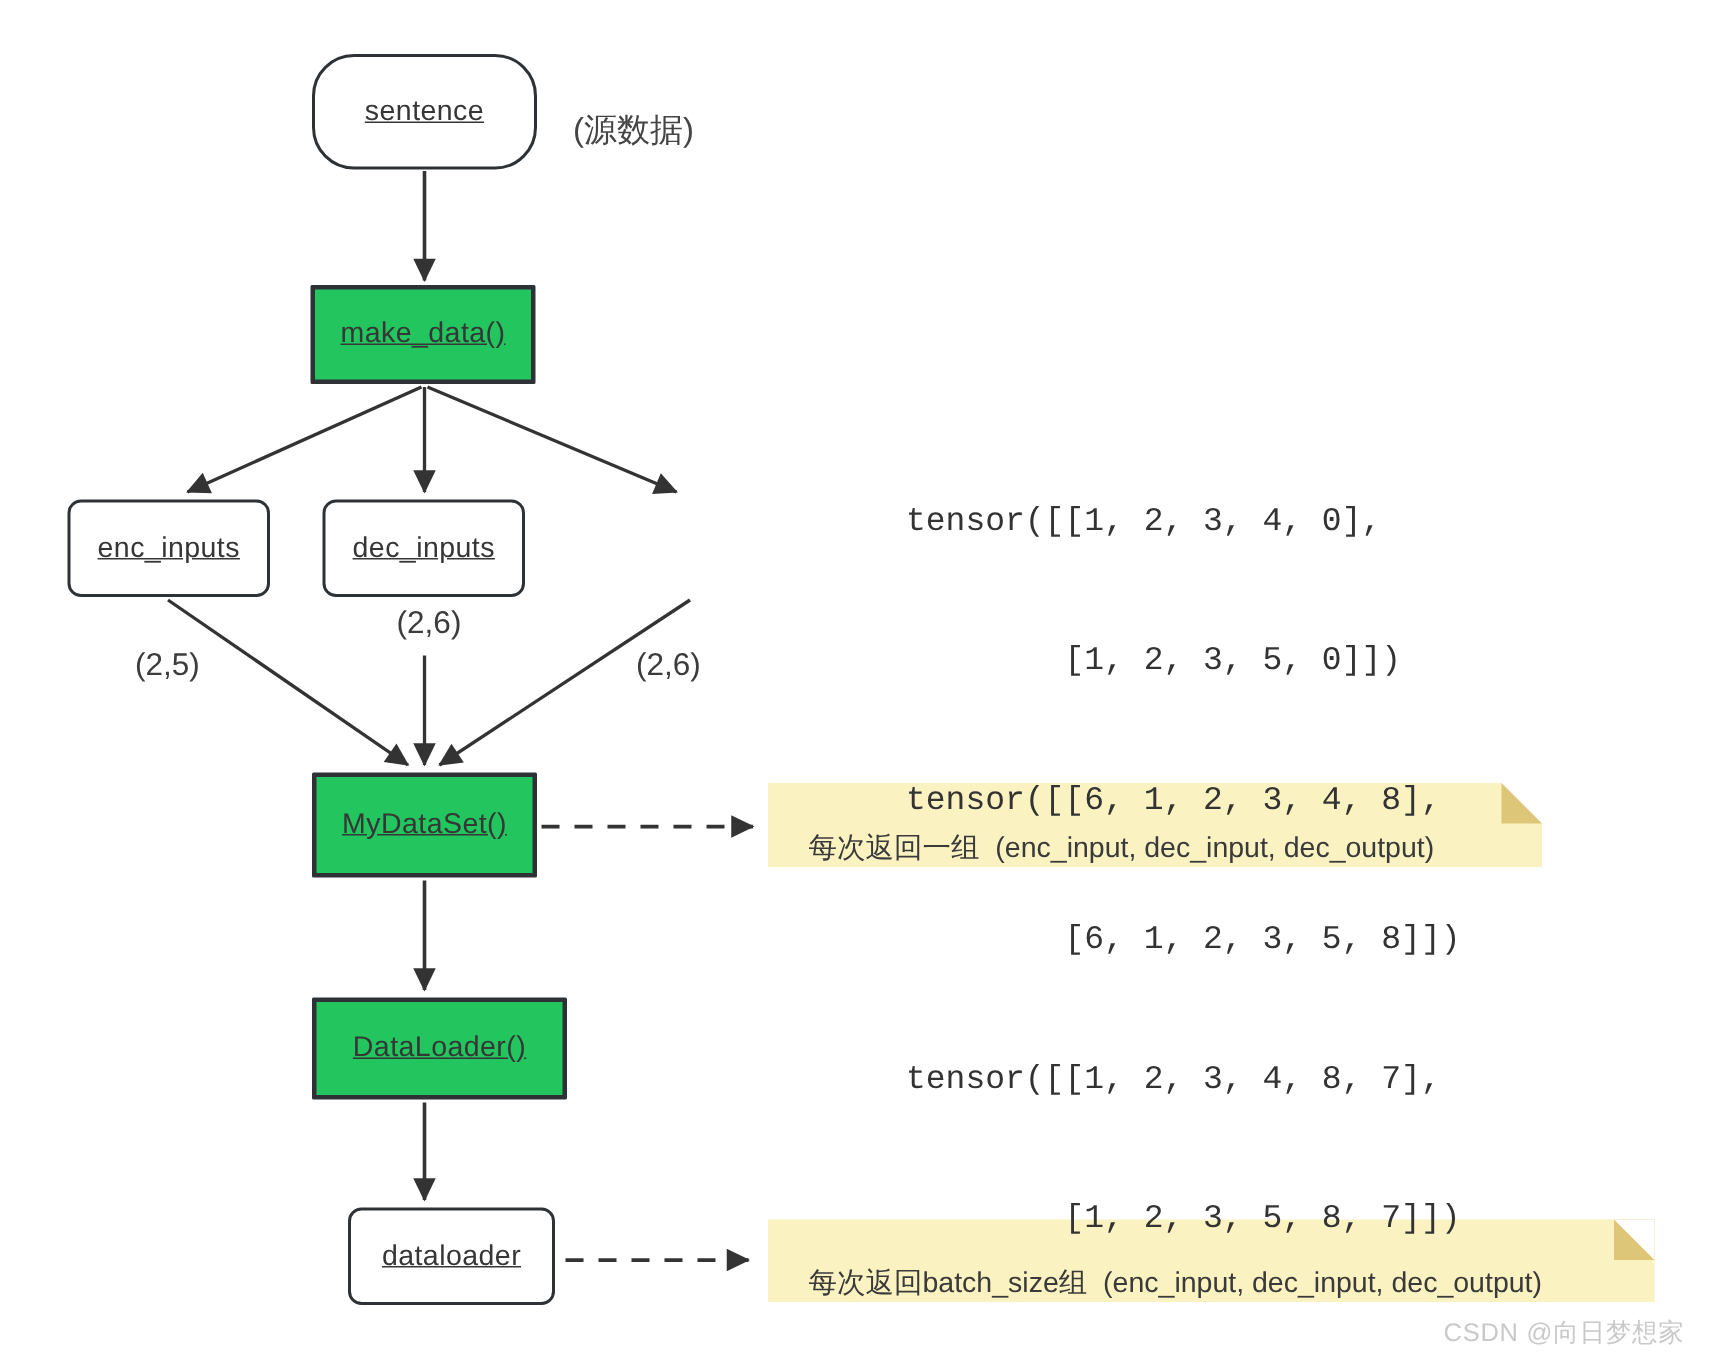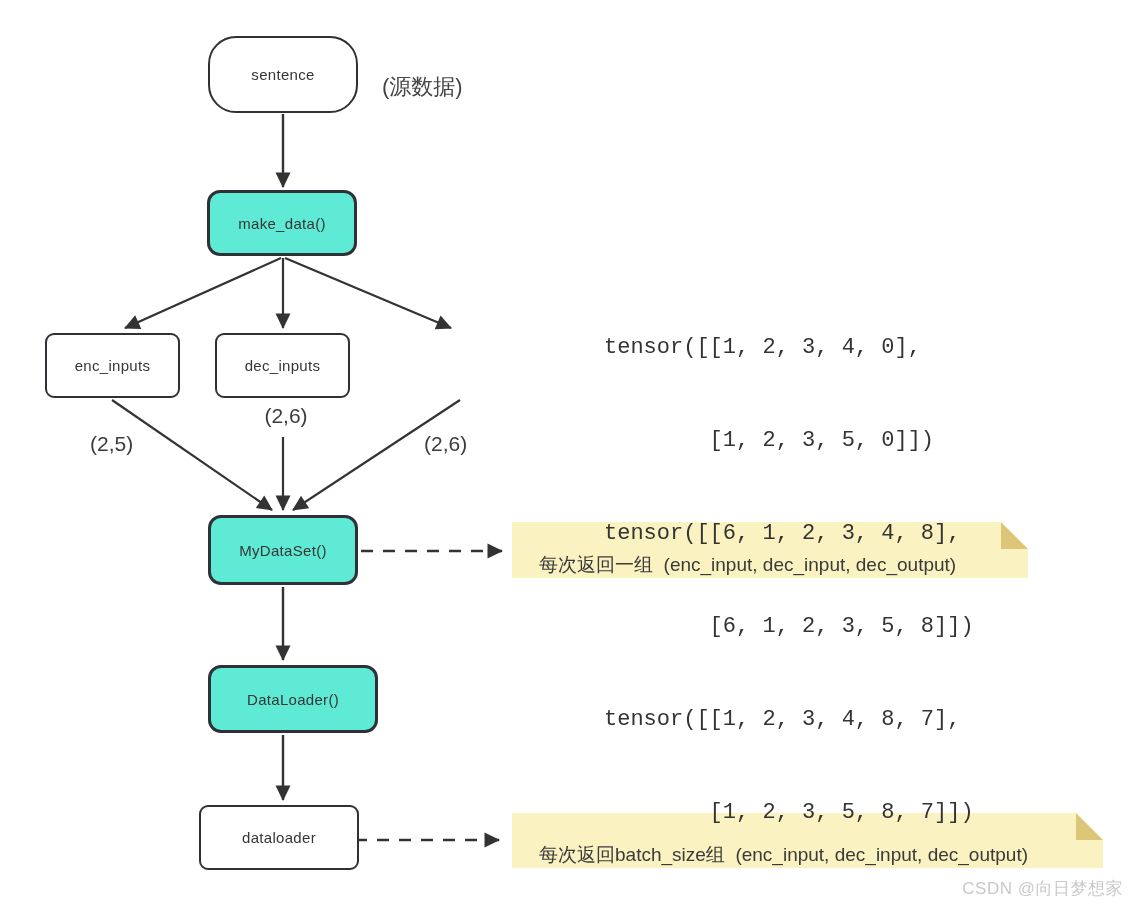--- a/index.html
+++ b/index.html
@@ -23,26 +23,27 @@
   .node {
     position: absolute;
     z-index: 2;
     display: flex;
     align-items: center;
     justify-content: center;
     box-sizing: border-box;
     background: #ffffff;
     border: 2.5px solid #2e3236;
     color: #363636;
-    font-size: 15px;
+    font-size: 19px;
     letter-spacing: 0.3px;
+    text-decoration: underline;
   }
   .node.pill   { border-radius: 28px; }
   .node.round  { border-radius: 9px; }
-  .node.proc   { background: #5eead4; border-width: 3px; border-radius: 13px; }
+  .node.proc   { background: #22c55e; border-width: 3px; border-radius: 1px; }
   .anno {
     position: absolute;
     z-index: 2;
     color: #454545;
     font-size: 22px;
   }
   .shape-label {
     position: absolute;
     z-index: 3;
     color: #3c3c3c;
@@ -142,21 +143,21 @@
   <div class="shape-label" style="left:86px; top:432px;">(2,5)</div>
 
   <div class="shape-label" style="left:256px; top:404px; width:52px;">(2,6)</div>
 
   <div class="shape-label" style="left:420px; top:432px;">(2,6)</div>
 
   <div class="node proc" style="left:208px; top:515px; width:150px; height:70px;">MyDataSet()</div>
 
   <div class="node proc" style="left:208px; top:665px; width:170px; height:68px;">DataLoader()</div>
 
-  <div class="node round" style="left:199px; top:805px; width:160px; height:65px;">dataloader</div>
+  <div class="node round" style="left:232px; top:805px; width:138px; height:65px;">dataloader</div>
 
   <div class="note" style="left:512px; top:522px; width:516px; height:56px;">
     <span>每次返回一组  (enc_input, dec_input, dec_output)</span>
   </div>
 
   <div class="note" style="left:512px; top:813px; width:591px; height:55px;">
     <span>每次返回batch_size组  (enc_input, dec_input, dec_output)</span>
   </div>
 
   <div class="tensor">

